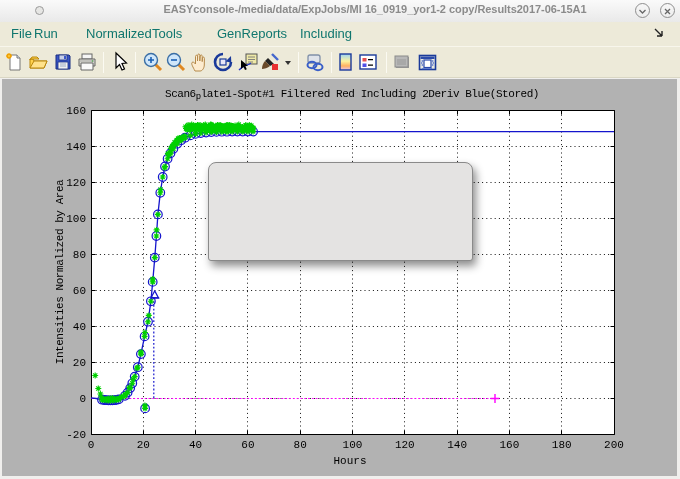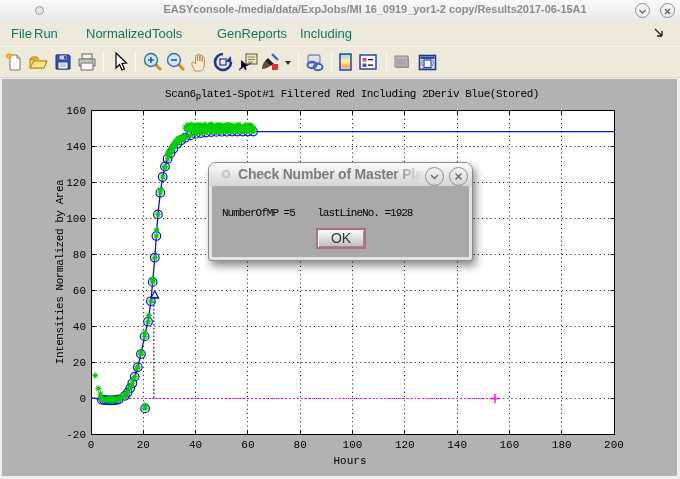--- a/index.html
+++ b/index.html
@@ -450,27 +450,13 @@
       <rect x="8" y="9" width="7" height="7.5" fill="#fff" stroke="#2a4aaa" stroke-width="1.2"></rect>
       <path d="M6,9 q1,1 0,2 q-1,1 0,2 q1,1 0,2 M17,9 q-1,1 0,2 q1,1 0,2 q-1,1 0,2 M6,17.5 q1,0.8 2,0 q1,0.8 2,0 q1,0.8 2,0 q1,0.8 2,0 q1,0.8 2,0" fill="none" stroke="#4a6acc" stroke-width="0.9"></path>
     </svg>
 <div style="position:absolute;left:103px;top:5px;width:1px;height:21px;background:#b8b49e;border-right:1px solid #fbfaf2"></div>
     <div style="position:absolute;left:135px;top:5px;width:1px;height:21px;background:#b8b49e;border-right:1px solid #fbfaf2"></div>
     <div style="position:absolute;left:298px;top:5px;width:1px;height:21px;background:#b8b49e;border-right:1px solid #fbfaf2"></div>
     <div style="position:absolute;left:331px;top:5px;width:1px;height:21px;background:#b8b49e;border-right:1px solid #fbfaf2"></div>
     <div style="position:absolute;left:386px;top:5px;width:1px;height:21px;background:#b8b49e;border-right:1px solid #fbfaf2"></div>
 </div>
 <div id="dialog">
- <div id="dtitle">
-  <div style="position:absolute;left:13px;top:7px;width:8px;height:8px;border:1px solid #b0b0b0;border-radius:50%;background:#e0e0e0"></div>
-  <div id="dtext">Check Number of Master Pla</div>
-  <div class="dbtn" style="left:216px"><svg width="17" height="17" viewBox="0 0 17 17">
-          <path d="M5,7 L8.5,10.5 L12,7" fill="none" stroke="#666" stroke-width="1.4"></path>
-        </svg></div>
-  <div class="dbtn" style="left:240px"><svg width="17" height="17" viewBox="0 0 17 17">
-          <path d="M5.5,5.5 L11.5,11.5 M11.5,5.5 L5.5,11.5" fill="none" stroke="#666" stroke-width="1.4"></path>
-        </svg></div>
- </div>
- <div id="dbody">
-  <div id="dmsg">NumberOfMP =5    lastLineNo. =1928</div>
-  <div id="okbtn">OK</div>
- </div>
 </div>
 
 </body></html>

